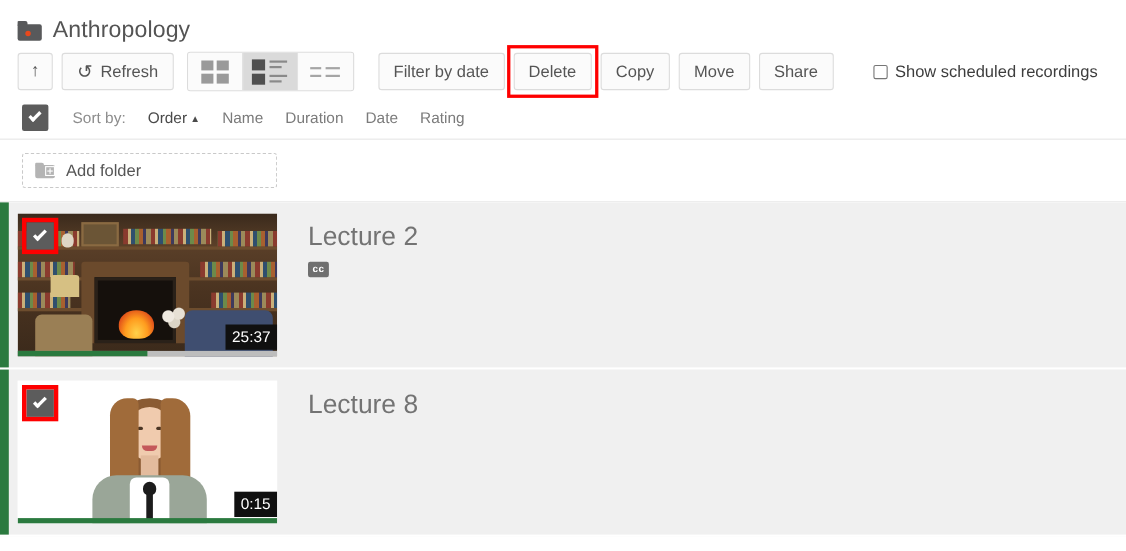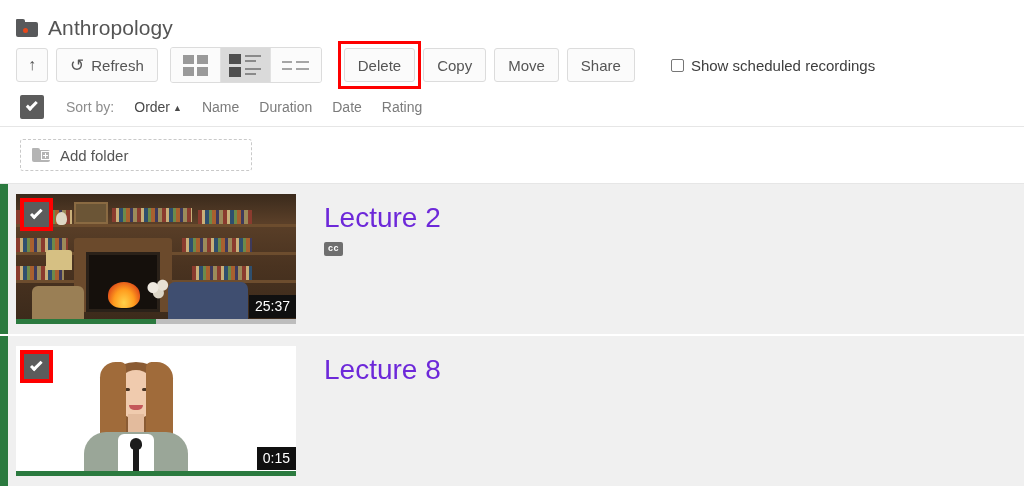--- a/index.html
+++ b/index.html
@@ -271,21 +271,21 @@
     box-sizing: border-box;
   }
   .rec-row .green-bar {
     position: absolute;
     left: 0; top: 0; bottom: 0;
     width: 8px;
     background: #2b7a3f;
   }
   .thumb-wrap {
     position: relative;
-    width: 280px;
+    width: 236px;
     height: 130px;
     flex: 0 0 auto;
     background: #ffffff;
     box-sizing: border-box;
     cursor: pointer;
     overflow: hidden;
   }
   .thumb-img { position: absolute; inset: 0; overflow: hidden; }
 
   
@@ -437,22 +437,22 @@
     display: block;
     height: 100%;
     background: #2b7a3f;
   }
 
   .rec-meta {
     padding-left: 28px;
     padding-top: 8px;
   }
   .rec-title {
-    font-size: 28px;
-    color: #6d28d9;
+    font-size: 24px;
+    color: #737373;
     text-decoration: none;
     cursor: pointer;
     display: inline-block;
     font-weight: 400;
   }
   .badges { margin-top: 8px; display: flex; gap: 6px; align-items: flex-end; }
   .cc-badge {
     background: #6f6f6f;
     color: #ffffff;
     font-size: 9px;
@@ -519,20 +519,21 @@
         <span class="r">
             <i class="a"></i>
             <i class="b"></i>
           </span>
       </span>
     </button>
   </div>
 
   <span class="spacer-sm"></span>
 
+  <button class="btn">Filter by date</button>
 
   <span class="highlight-box">
     <button class="btn">Delete</button>
   </span>
 
   <button class="btn">Copy</button>
   <button class="btn">Move</button>
   <button class="btn">Share</button>
 
   <label class="show-sched">

